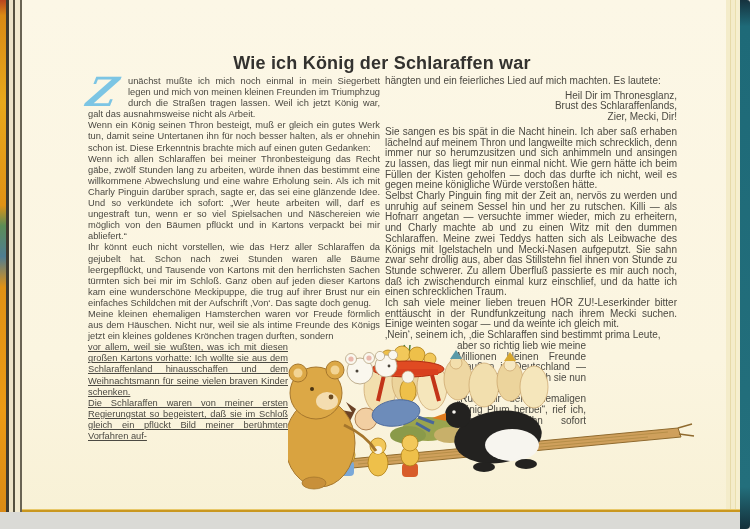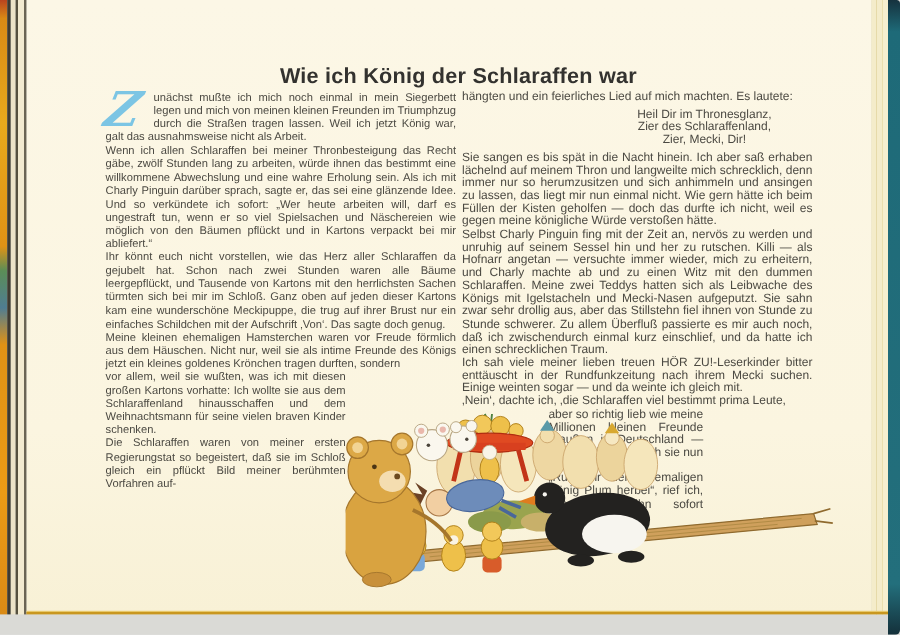--- a/index.html
+++ b/index.html
@@ -34,22 +34,22 @@
      background:linear-gradient(180deg,#e8c86a 0 1px,var(--edge-gold) 1px 3px);}
   .gray-strip{position:absolute;left:0;right:0;bottom:0;height:17px;background:var(--backdrop-gray);}
   
   .title{position:absolute;left:88px;top:41px;width:588px;text-align:center;
      font-weight:700;font-size:18px;letter-spacing:.2px;color:var(--title-ink);}
   
   .col{position:absolute;top:76px;width:292px;color:var(--ink);text-align:justify;}
   .col-left{left:88px;font-size:9.3px;line-height:11.1px;}
   .col-right{left:385px;font-size:10px;line-height:10.7px;}
   p.para{margin:0;}
-  .narrow-left{width:200px;}
-  .verse{margin:4px 0 4px 112px;text-align:center;}
+  .narrow-left{width:200px;text-decoration:underline;}
+  .verse{margin:4px 0 4px 112px;text-align:right;}
   .verse span{display:block;}
   .narrow-right{margin-left:72px;width:129px;}
   .dropcap{float:left;width:34px;height:30px;margin:1px 6px 0 0;
      font-family:"DejaVu Serif",serif;font-style:italic;font-weight:700;
      font-size:40px;line-height:30px;color:var(--initial-blue);transform:skewX(-12deg);}
   .illustration{position:absolute;left:288px;top:343px;width:420px;height:150px;}
 </style>
 </head>
 <body>
 
@@ -68,40 +68,41 @@
 
   <div class="edge-right"></div>
   <div class="gray-strip"></div>
   <div class="gold-line"></div>
   <div class="cover"></div>
 
   <h1 class="title">Wie ich König der Schlaraffen war</h1>
 
   <div class="col col-left">
     <p class="para"><span class="dropcap">Z</span><span>unächst mußte ich mich noch einmal in mein Siegerbett legen und mich von meinen kleinen Freunden im Triumphzug durch die Straßen tragen lassen. Weil ich jetzt König war, galt das ausnahmsweise nicht als Arbeit.</span></p>
+    <p class="para">Wenn ein König seinen Thron besteigt, muß er gleich ein gutes Werk tun, damit seine Untertanen ihn für noch besser halten, als er ohnehin schon ist. Diese Erkenntnis brachte mich auf einen guten Gedanken:</p>
     <p class="para">Wenn ich allen Schlaraffen bei meiner Thronbesteigung das Recht gäbe, zwölf Stunden lang zu arbeiten, würde ihnen das bestimmt eine willkommene Abwechslung und eine wahre Erholung sein. Als ich mit Charly Pinguin darüber sprach, sagte er, das sei eine glänzende Idee. Und so verkündete ich sofort: „Wer heute arbeiten will, darf es ungestraft tun, wenn er so viel Spielsachen und Näschereien wie möglich von den Bäumen pflückt und in Kartons verpackt bei mir abliefert.“</p>
     <p class="para">Ihr könnt euch nicht vorstellen, wie das Herz aller Schlaraffen da gejubelt hat. Schon nach zwei Stunden waren alle Bäume leergepflückt, und Tausende von Kartons mit den herrlichsten Sachen türmten sich bei mir im Schloß. Ganz oben auf jeden dieser Kartons kam eine wunderschöne Meckipuppe, die trug auf ihrer Brust nur ein einfaches Schildchen mit der Aufschrift ‚Von‘. Das sagte doch genug.</p>
     <p class="para">Meine kleinen ehemaligen Hamsterchen waren vor Freude förmlich aus dem Häuschen. Nicht nur, weil sie als intime Freunde des Königs jetzt ein kleines goldenes Krönchen tragen durften, sondern</p>
     <div class="narrow-left">
       <p class="para">vor allem, weil sie wußten, was ich mit diesen großen Kartons vorhatte: Ich wollte sie aus dem Schlaraffenland hinausschaffen und dem Weihnachtsmann für seine vielen braven Kinder schenken.</p>
       <p class="para">Die Schlaraffen waren von meiner ersten Regierungstat so begeistert, daß sie im Schloß gleich ein pflückt Bild meiner berühmten Vorfahren auf-</p>
     </div>
   </div>
 
   <div class="col col-right">
     <p class="para">hängten und ein feierliches Lied auf mich machten. Es lautete:</p>
     <div class="verse">
       <span>Heil Dir im Thronesglanz,</span>
-      <span>Zier des Schlaraffenland,</span>
+      <span>Brust des Schlaraffenlands,</span>
       <span>Zier, Mecki, Dir!</span>
     </div>
     <p class="para">Sie sangen es bis spät in die Nacht hinein. Ich aber saß erhaben lächelnd auf meinem Thron und langweilte mich schrecklich, denn immer nur so herumzusitzen und sich anhimmeln und ansingen zu lassen, das liegt mir nun einmal nicht. Wie gern hätte ich beim Füllen der Kisten geholfen — doch das durfte ich nicht, weil es gegen meine königliche Würde verstoßen hätte.</p>
     <p class="para">Selbst Charly Pinguin fing mit der Zeit an, nervös zu werden und unruhig auf seinem Sessel hin und her zu rutschen. Killi — als Hofnarr angetan — versuchte immer wieder, mich zu erheitern, und Charly machte ab und zu einen Witz mit den dummen Schlaraffen. Meine zwei Teddys hatten sich als Leibwache des Königs mit Igelstacheln und Mecki-Nasen aufgeputzt. Sie sahn zwar sehr drollig aus, aber das Stillstehn fiel ihnen von Stunde zu Stunde schwerer. Zu allem Überfluß passierte es mir auch noch, daß ich zwischendurch einmal kurz einschlief, und da hatte ich einen schrecklichen Traum.</p>
     <p class="para">Ich sah viele meiner lieben treuen HÖR ZU!-Leserkinder bitter enttäuscht in der Rundfunkzeitung nach ihrem Mecki suchen. Einige weinten sogar — und da weinte ich gleich mit.</p>
-    <p class="para">‚Nein‘, dachte ich, ‚die Schlaraffen viel bestimmt prima Leute,</p>
+    <p class="para">‚Nein‘, seinem ich, ‚die Schlaraffen sind bestimmt prima Leute,</p>
     <div class="narrow-right">
       <p class="para">aber so richtig lieb wie meine Millionen kleinen Freunde draußen in Deutschland — nein, so lieb habe ich sie nun doch noch nicht!‘</p>
       <p class="para">„Ruft mir den ehemaligen König Plum herbei“, rief ich, „ich muß ihn sofort sprechen!“</p>
     </div>
   </div>
 
   <svg class="illustration" viewBox="0 0 420 150" role="img" aria-label="Crowd of Schlaraffen carrying the sleeping Mecki on a wooden plank; a golden teddy bear and two white mice at the left, golden hamster children below, a penguin at the right and a red table with little golden hamsters on top.">
 
     <g stroke="#c9a269" stroke-width="0.7">
       <ellipse cx="92" cy="46" rx="16" ry="24" fill="#f2dfae"></ellipse>

